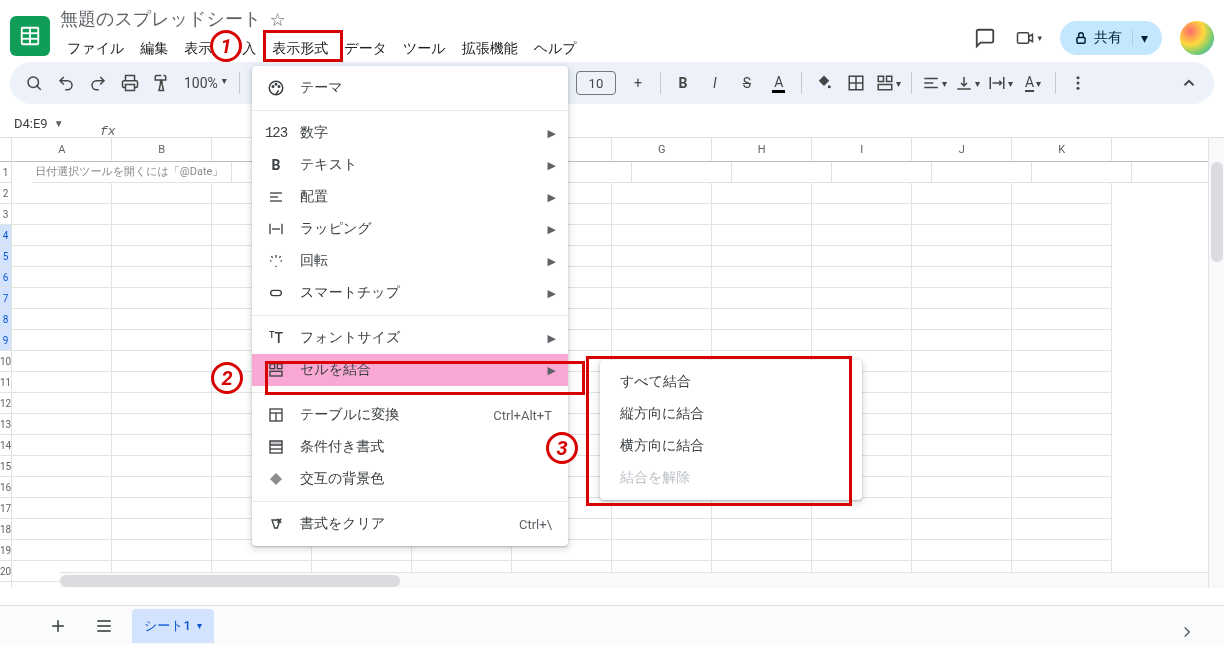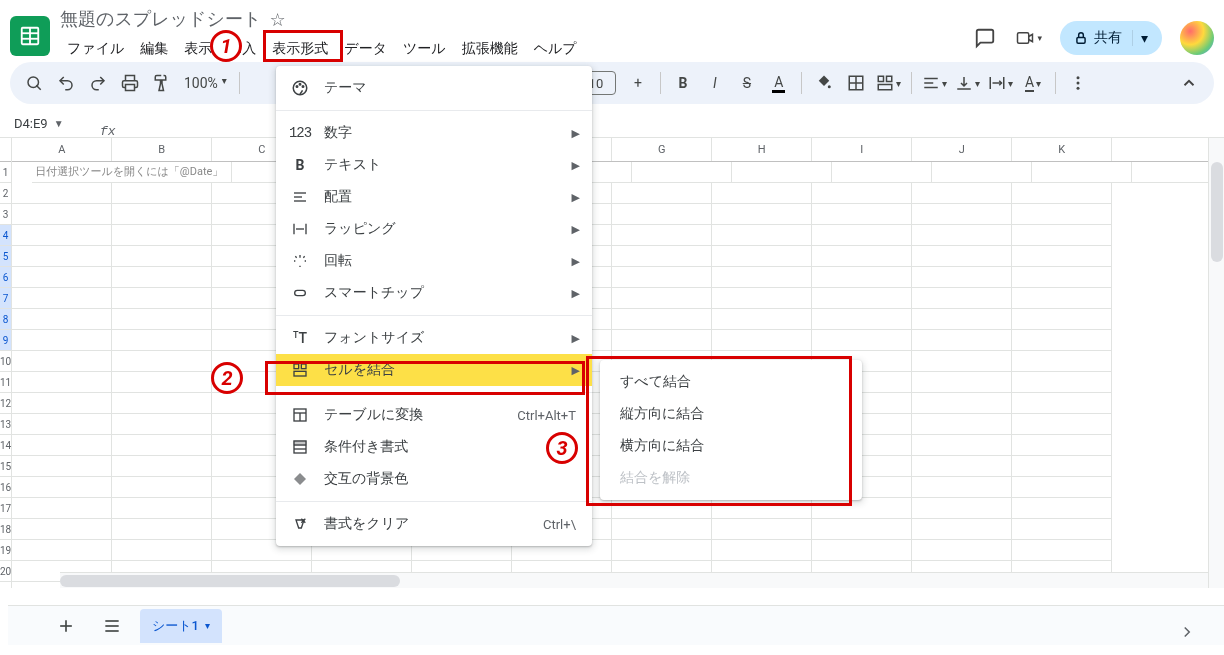--- a/index.html
+++ b/index.html
@@ -47,30 +47,30 @@
     .grid-rows { }
     .grid-row { display: flex; height: 21px; }
     .cell { width: 100px; border-right: 1px solid #e1e3e1; border-bottom: 1px solid #e1e3e1; font-size: 11px; padding: 2px 3px; color: #888; white-space: nowrap; overflow: visible;}
     .cell.a1 { overflow: visible; position: relative; z-index: 0; margin-left: 20px;}
     
     .scrollbar-v { position: absolute; right: 0; top: 0; width: 16px; height: 100%; background: #f8f9fa; border-left: 1px solid #e1e3e1;}
     .scrollbar-v .thumb { position:absolute; top: 24px; left:2px; width:12px; height:100px; background:#dadce0; border-radius:6px;}
     .scrollbar-h { position: absolute; bottom: 0; left: 48px; right: 16px; height: 16px; background: #f8f9fa; border-top: 1px solid #e1e3e1;}
     .scrollbar-h .thumb { position:absolute; left:0; top:2px; height:12px; width:340px; background:#dadce0; border-radius:6px;}
 
-    .bottom-bar { position: absolute; bottom: 10px; left: 8px; right: 0; height: 40px; display: flex; align-items: center; padding: 0 20px 0 40px; gap: 10px; border-top: 1px solid #e1e3e1; background: #f9fbfd;}
+    .bottom-bar { position: absolute; bottom: 10px; left: 0; right: 0; height: 40px; display: flex; align-items: center; padding: 0 20px 0 40px; gap: 10px; border-top: 1px solid #e1e3e1; background: #f9fbfd;}
     .bb-btn { width: 36px; height: 32px; display: flex; align-items: center; justify-content: center; color: #444746; cursor: pointer; border-radius: 4px;}
     .sheet-tab { background: #d3e3fd; color: #0b57d0; padding: 8px 12px; border-radius: 4px 4px 0 0; font-size: 13px; font-weight: 500; display: flex; align-items: center; gap: 6px; cursor: pointer;}
     .explore { position: absolute; right: 28px; bottom: 14px; color: #5f6368; cursor: pointer;}
 
     
     .dropdown { position: absolute; background: #fff; border-radius: 4px; box-shadow: 0 2px 6px 2px rgba(60,64,67,.15), 0 1px 2px rgba(60,64,67,.3); padding: 6px 0; font-size: 14px; color: #3c4043; z-index: 100;}
-    .dd-main { left: 276px; top: 66px; width: 316px; }
+    .dd-main { left: 252px; top: 66px; width: 316px; }
     .dd-item { display: flex; align-items: center; height: 32px; padding: 0 12px; cursor: pointer; position: relative;}
-    .dd-item.hl { background: #fde047; }
+    .dd-item.hl { background: #f9a8d4; }
     .dd-icon { width: 24px; display: flex; justify-content: center; margin-right: 12px; color: #3c4043; font-weight: 500;}
     .dd-label { flex: 1; }
     .dd-arrow { font-size: 11px; color: #5f6368; }
     .dd-hr { height: 1px; background: #e8eaed; margin: 6px 0; }
     .dd-sc { color: #5f6368; font-size: 13px; margin-right: 4px;}
 
     .dd-sub { left: 600px; top: 360px; width: 262px; }
     .dd-sub .dd-item { padding: 0 20px; }
     .dd-sub .disabled { color: #bdc1c6; cursor: default;}
 

